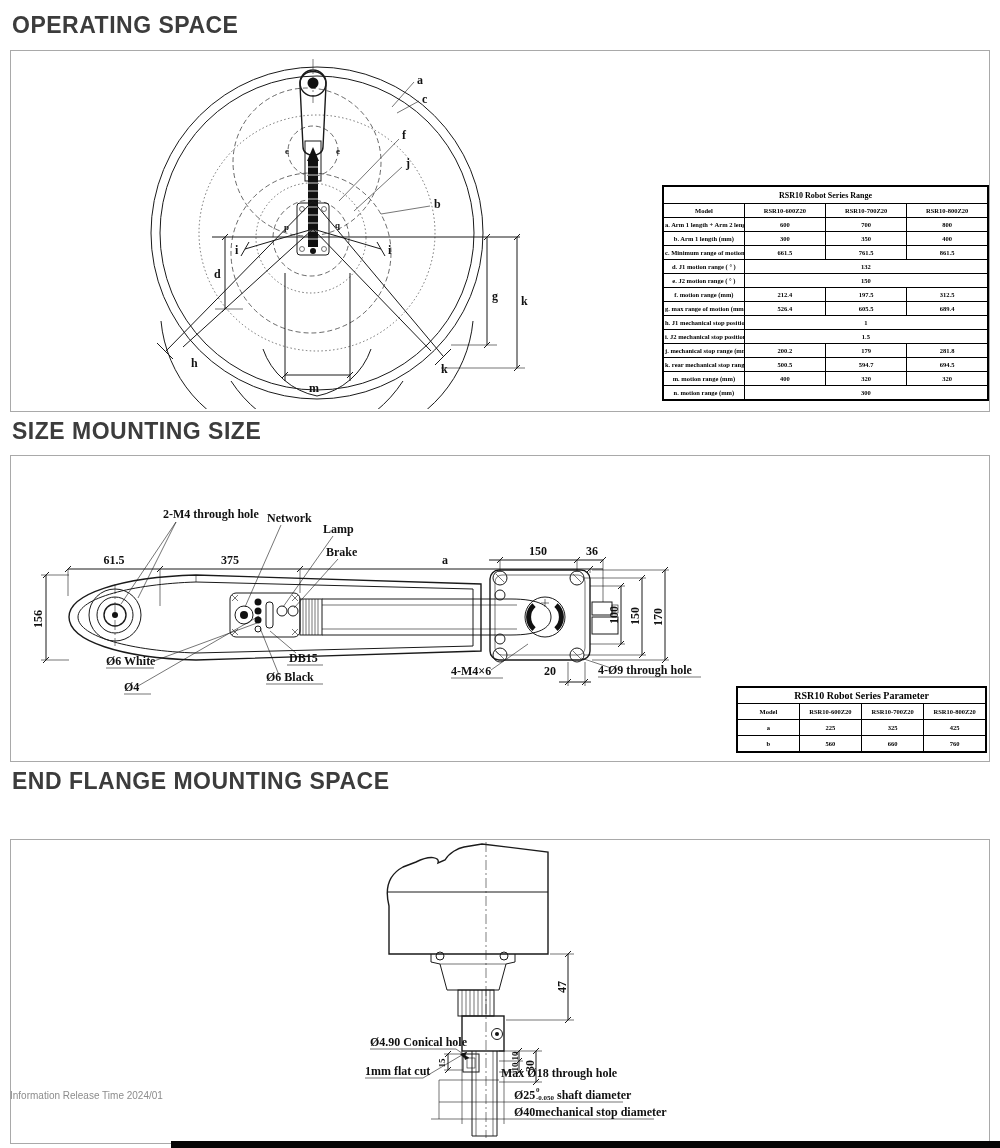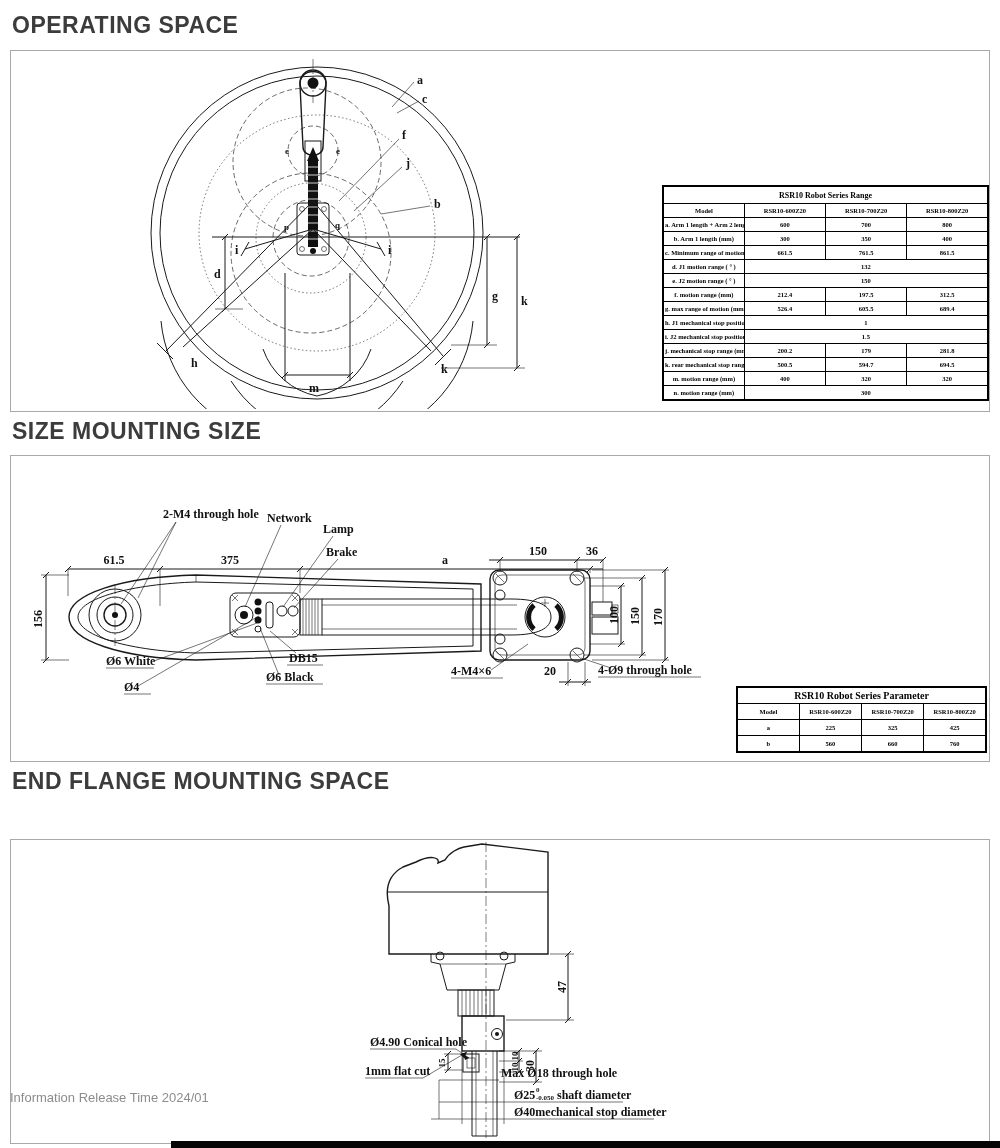--- a/index.html
+++ b/index.html
@@ -27,21 +27,21 @@
             padding:0 1px;overflow:hidden;white-space:nowrap;}
   #range-table{position:absolute;left:651px;top:134px;width:327px;height:211px;
                border:2px solid #000;font-size:6.5px;}
   #range-table .ttl{font-size:8px;height:16px;}
   #range-table .hdr{font-size:6.5px;height:14px;}
   #range-table td{height:13px;}
   #param-table{position:absolute;left:725px;top:230px;width:251px;height:66px;
                border:2px solid #000;font-size:6.5px;}
   #param-table .ttl{font-size:10px;height:15px;}
   #param-table td{height:15px;}
-  .footer-note{position:absolute;left:10px;top:1090px;font-size:13px;color:#8c8c8c;
+  .footer-note{position:absolute;left:10px;top:1090px;font-size:10px;color:#8c8c8c;
                font-family:"Liberation Sans",sans-serif;}
   .bottom-bar{position:absolute;left:171px;top:1141px;width:829px;height:7px;background:#050505;}
 </style>
 </head>
 <body>
 
 <div class="page">
 
   <h2 class="sec-title" style="top:12px;">OPERATING SPACE</h2>
 

